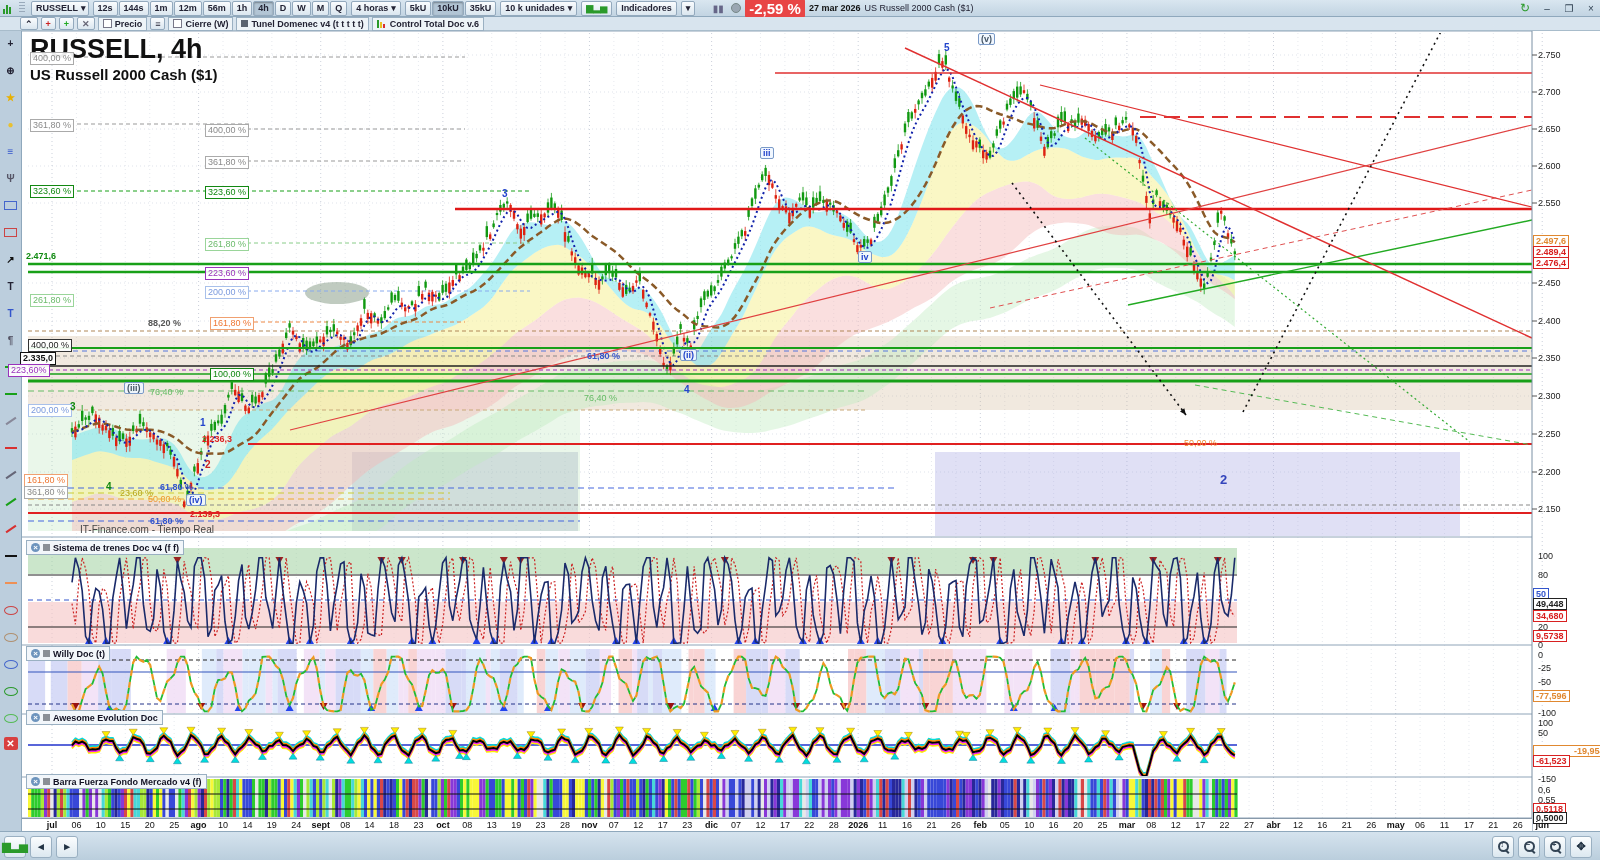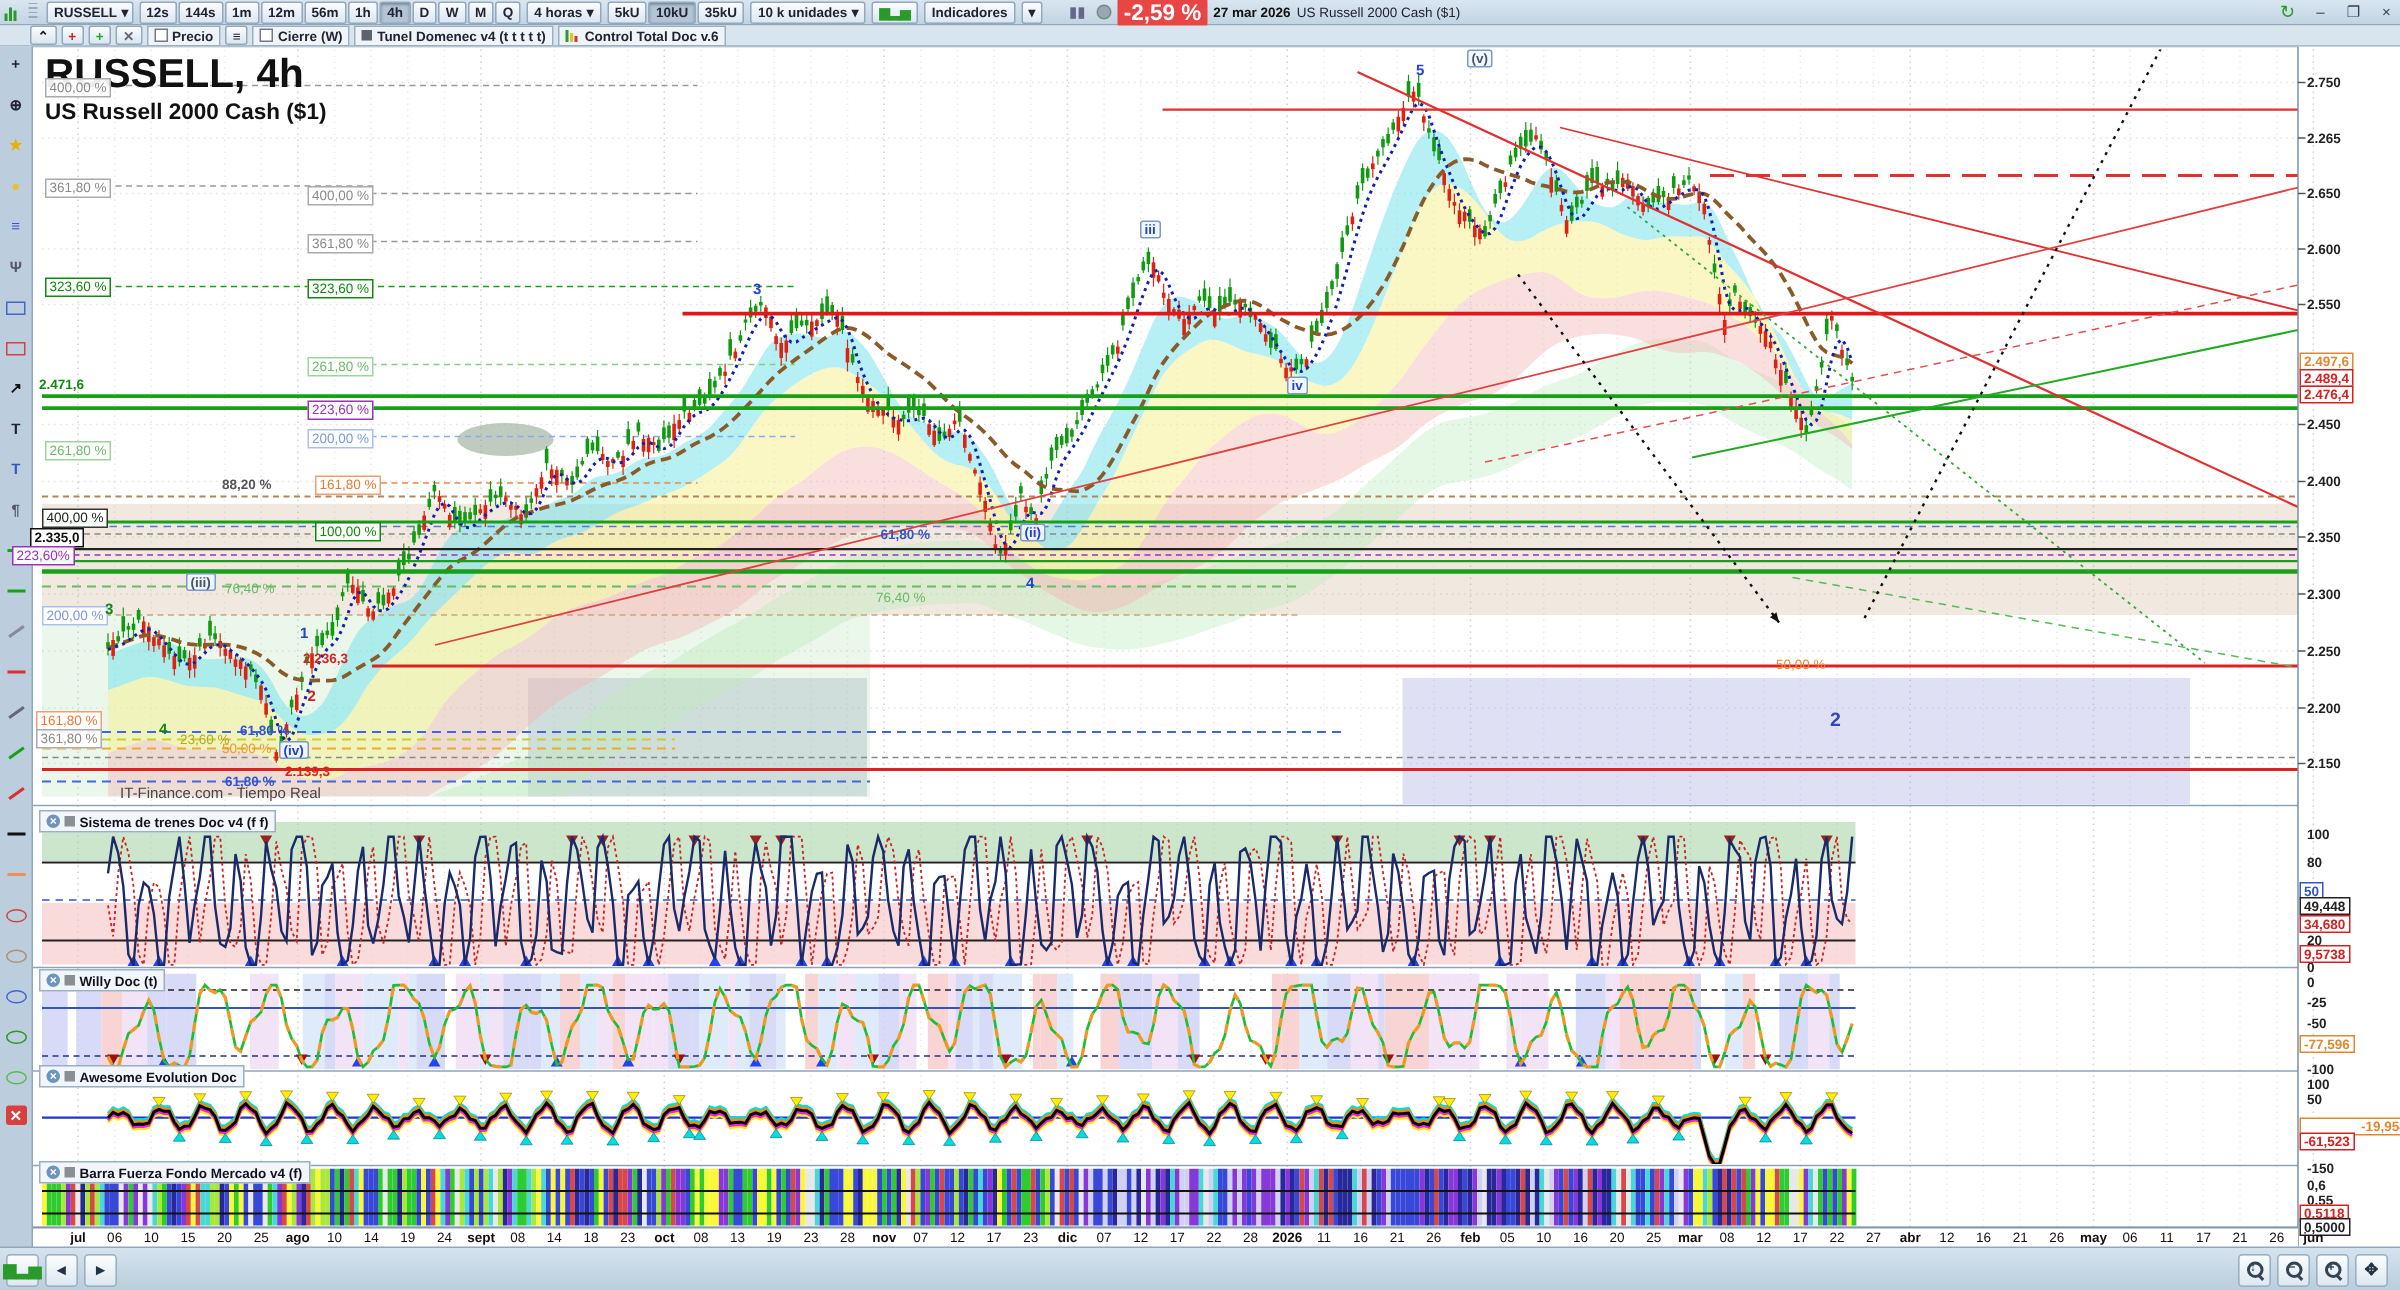--- a/index.html
+++ b/index.html
@@ -32,21 +32,21 @@
   .tshape-diag{width:12px;height:0;border-top:2px solid;transform:rotate(-35deg);}
   .tshape-ell{width:12px;height:7px;border:1.5px solid;border-radius:50%;}
   .tshape-rect{width:11px;height:7px;border:1.5px solid;}
   .lbl{position:absolute;font-size:9px;line-height:11px;padding:0 2px;white-space:nowrap;}
   .lbl.boxed{border:1px solid;background:rgba(255,255,255,.92);}
   .wave{position:absolute;font-size:10px;font-weight:bold;white-space:nowrap;}
   .wave.boxed{border:1px solid #7a9ac8;background:rgba(240,246,255,.9);font-size:9px;padding:0 2px;border-radius:2px;}
   #title{position:absolute;left:30px;top:34px;font-size:27px;font-weight:bold;color:#111;letter-spacing:0;}
   #subtitle{position:absolute;left:30px;top:66px;font-size:15px;font-weight:bold;color:#111;}
   #watermark{position:absolute;left:80px;top:524px;font-size:10px;color:#444;}
-  .axtick{position:absolute;left:1538px;font-size:9px;font-weight:bold;color:#222;}
+  .axtick{position:absolute;left:1538px;font-size:9px;font-weight:normal;color:#222;}
   .axbox{position:absolute;left:1533px;font-size:9px;font-weight:bold;background:#fff;
     border:1px solid;padding:0 2px;line-height:10px;}
   .phdr{position:absolute;display:flex;align-items:center;gap:3px;background:#f2f6fa;
     border:1px solid #9ab0c2;height:13px;padding:0 4px;font-size:9px;font-weight:bold;color:#112;}
   .pclose{width:9px;height:9px;border-radius:50%;background:#6d94bd;color:#fff;font-size:8px;
     line-height:9px;text-align:center;font-weight:bold;}
   .psq{width:7px;height:7px;background:#8a8f96;display:inline-block;}
   #timeaxis{position:absolute;left:22px;top:818px;width:1510px;height:13px;background:#fff;
     border-top:1px solid #8899aa;}
   .tlabel{position:absolute;top:1px;font-size:9px;color:#111;transform:translateX(-50%);}
@@ -1749,21 +1749,21 @@
       <div class="lbl boxed" style="left: 28px; top: 404px; color: rgb(123, 154, 222); border-color: rgb(168, 192, 234);">200,00 %</div>
       <div class="lbl boxed" style="left: 24px; top: 474px; color: rgb(238, 119, 51); border-color: rgb(240, 160, 112);">161,80 %</div>
       <div class="lbl boxed" style="left: 24px; top: 486px; color: rgb(138, 138, 138); border-color: rgb(170, 170, 170);">361,80 %</div>
       <div class="lbl boxed" style="left: 205px; top: 124px; color: rgb(138, 138, 138); border-color: rgb(170, 170, 170);">400,00 %</div>
       <div class="lbl boxed" style="left: 205px; top: 156px; color: rgb(138, 138, 138); border-color: rgb(170, 170, 170);">361,80 %</div>
       <div class="lbl boxed" style="left: 205px; top: 186px; color: rgb(18, 136, 18); border-color: rgb(18, 136, 18);">323,60 %</div>
       <div class="lbl boxed" style="left: 205px; top: 238px; color: rgb(108, 187, 108); border-color: rgb(154, 213, 154);">261,80 %</div>
       <div class="lbl boxed" style="left: 205px; top: 267px; color: rgb(153, 51, 187); border-color: rgb(153, 51, 187);">223,60 %</div>
       <div class="lbl boxed" style="left: 205px; top: 286px; color: rgb(123, 154, 222); border-color: rgb(168, 192, 234);">200,00 %</div>
       <div class="lbl boxed" style="left: 210px; top: 317px; color: rgb(238, 119, 51); border-color: rgb(240, 160, 112);">161,80 %</div>
-      <div class="lbl boxed" style="left: 210px; top: 348px; color: rgb(18, 136, 18); border-color: rgb(18, 136, 18);">100,00 %</div>
+      <div class="lbl boxed" style="left: 210px; top: 368px; color: rgb(18, 136, 18); border-color: rgb(18, 136, 18);">100,00 %</div>
       <div class="lbl" style="left: 146px; top: 318px; color: rgb(85, 85, 85); font-weight: bold;">88,20 %</div>
       <div class="lbl" style="left: 148px; top: 387px; color: rgb(102, 187, 102);">76,40 %</div>
       <div class="lbl" style="left: 582px; top: 393px; color: rgb(102, 187, 102);">76,40 %</div>
       <div class="lbl" style="left: 585px; top: 351px; color: rgb(51, 85, 204); font-weight: bold;">61,80 %</div>
       <div class="lbl" style="left: 158px; top: 482px; color: rgb(51, 85, 204); font-weight: bold;">61,80 %</div>
       <div class="lbl" style="left: 148px; top: 516px; color: rgb(51, 85, 204); font-weight: bold;">61,80 %</div>
       <div class="lbl" style="left: 118px; top: 488px; color: rgb(184, 168, 32); text-align: right;">23,60 %</div>
       <div class="lbl" style="left: 146px; top: 494px; color: rgb(238, 153, 51);">50,00 %</div>
       <div class="lbl" style="left: 1182px; top: 438px; color: rgb(238, 136, 51);">50,00 %</div>
       <div class="lbl" style="left: 188px; top: 509px; color: rgb(221, 34, 34); font-weight: bold;">2.139,3</div>
@@ -1776,21 +1776,21 @@
       <div class="wave" style="left: 502px; top: 188px; color: rgb(34, 68, 204);">3</div>
       <div class="wave" style="left: 684px; top: 384px; color: rgb(34, 68, 204);">4</div>
       <div class="wave boxed" style="left: 680px; top: 349px; color: rgb(34, 68, 204);">(ii)</div>
       <div class="wave boxed" style="left: 124px; top: 382px; color: rgb(68, 85, 102);">(iii)</div>
       <div class="wave boxed" style="left: 760px; top: 147px; color: rgb(34, 68, 204);">iii</div>
       <div class="wave boxed" style="left: 858px; top: 251px; color: rgb(34, 68, 204);">iv</div>
       <div class="wave" style="left: 944px; top: 42px; color: rgb(34, 68, 204);">5</div>
       <div class="wave boxed" style="left: 978px; top: 33px; color: rgb(68, 85, 102);">(v)</div>
       <div class="wave" style="left: 1220px; top: 472px; color: rgb(51, 68, 187); font-size: 13px;">2</div>
       <div class="axtick" style="top: 50px;">2.750</div>
-      <div class="axtick" style="top: 87px;">2.265</div>
+      <div class="axtick" style="top: 87px;">2.700</div>
       <div class="axtick" style="top: 124px;">2.650</div>
       <div class="axtick" style="top: 161px;">2.600</div>
       <div class="axtick" style="top: 198px;">2.550</div>
       <div class="axtick" style="top: 278px;">2.450</div>
       <div class="axtick" style="top: 316px;">2.400</div>
       <div class="axtick" style="top: 353px;">2.350</div>
       <div class="axtick" style="top: 391px;">2.300</div>
       <div class="axtick" style="top: 429px;">2.250</div>
       <div class="axtick" style="top: 467px;">2.200</div>
       <div class="axtick" style="top: 504px;">2.150</div>

